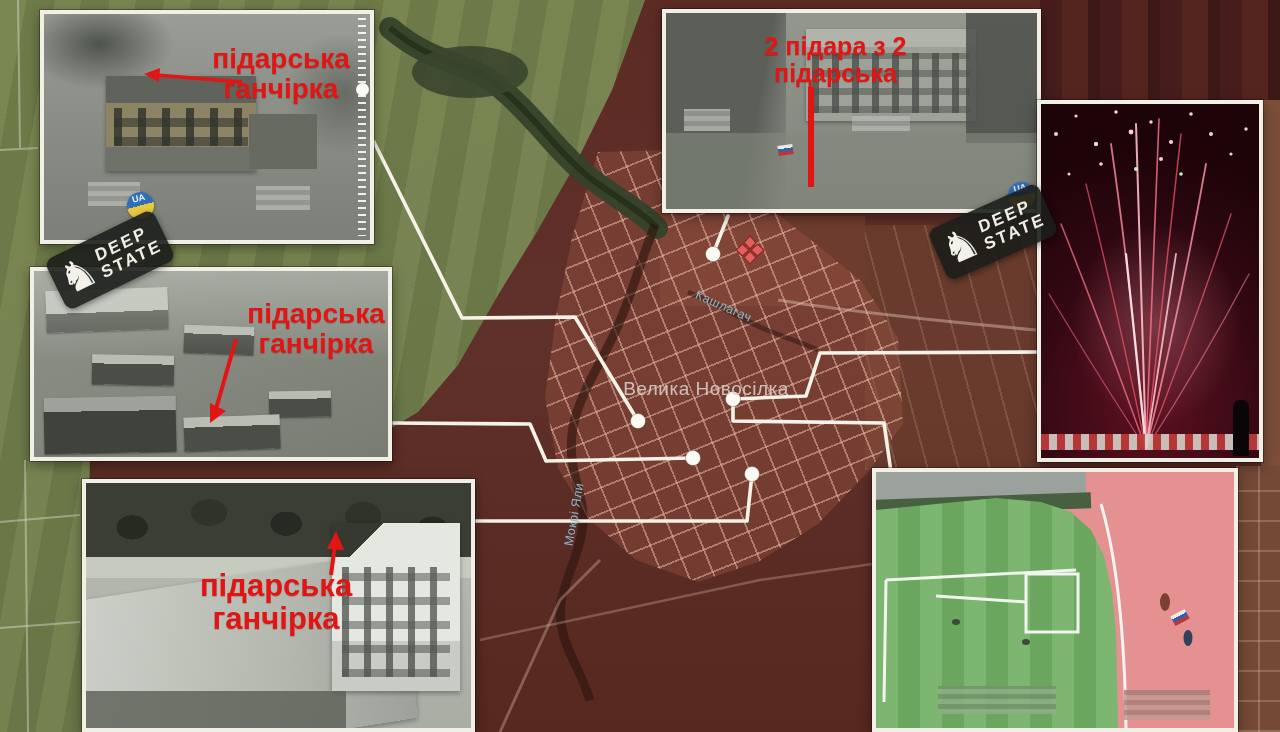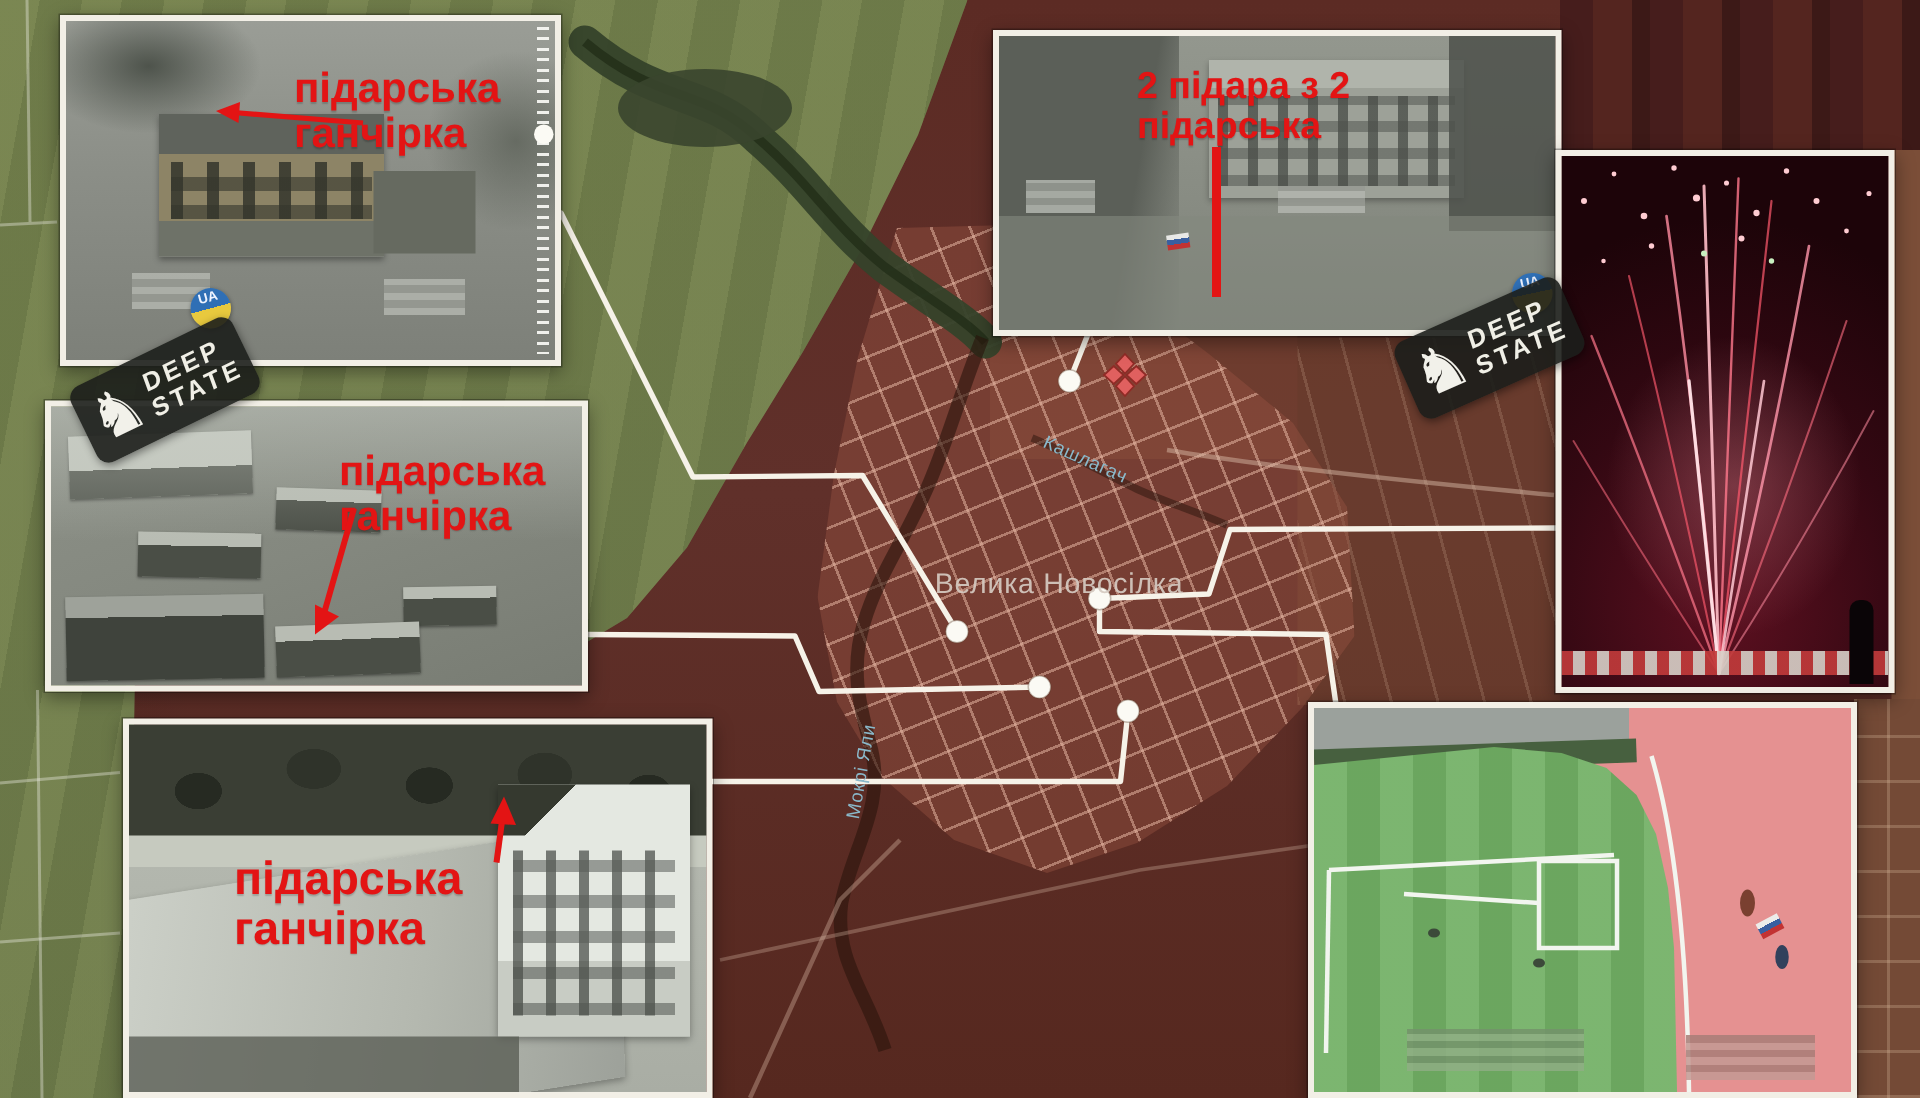--- a/index.html
+++ b/index.html
@@ -28,21 +28,21 @@
     background-image:
       repeating-linear-gradient(68deg, rgba(235,188,168,.5) 0 1.8px, transparent 1.8px 24px),
       repeating-linear-gradient(-22deg, rgba(235,188,168,.5) 0 1.8px, transparent 1.8px 24px);
     clip-path:polygon(598px 152px,672px 150px,748px 192px,806px 236px,862px 282px,898px 338px,903px 424px,868px 472px,818px 524px,758px 562px,698px 582px,636px 560px,588px 518px,558px 468px,545px 398px,556px 316px,572px 238px);}
   .outskirt-e{left:865px;top:225px;width:175px;height:245px;background:rgba(122,80,52,.38);
     background-image:repeating-linear-gradient(75deg, rgba(215,180,155,.2) 0 2px, transparent 2px 30px);}
   .outskirt-n{left:660px;top:216px;width:205px;height:90px;background:rgba(145,92,62,.30);}
   
   .inset{border:4px solid #f2efe6;box-shadow:0 0 0 1px rgba(0,0,0,.3),0 4px 12px rgba(0,0,0,.4);
          overflow:hidden;z-index:10;}
-  .cap{color:#e31414;font-weight:bold;line-height:1.07;
+  .cap{color:#e31414;font-weight:bold;text-align:center;line-height:1.07;
        text-shadow:0 1px 1px rgba(0,0,0,.18);z-index:6;}
   .blur-patch{background-image:
       repeating-linear-gradient(0deg,#b3b6af 0 5px,#989b94 5px 10px),
       repeating-linear-gradient(90deg, rgba(255,255,255,.35) 0 5px, rgba(0,0,0,.18) 5px 10px);
       opacity:.85;z-index:4;}
   .ruin{background:linear-gradient(180deg,#b8bcb3 0 30%,#4a4e46 30% 100%);box-shadow:0 1px 2px rgba(0,0,0,.4);}
   
   .badge{width:120px;height:56px;background:rgba(28,30,27,.9);border-radius:9px;
          display:flex;align-items:center;gap:4px;padding:2px 6px;z-index:30;
          box-shadow:0 2px 6px rgba(0,0,0,.45);}
@@ -195,21 +195,21 @@
     <div class="abs cap" style="left:70px;top:86px;width:240px;font-size:31px;">
       <span style="display:block">підарська</span>
       <span style="display:block">ганчірка</span>
     </div>
     <svg class="abs" style="left:0;top:0;z-index:7" width="385" height="245" viewBox="0 0 385 245">
       <line x1="245" y1="92" x2="249" y2="62" stroke="#e31414" stroke-width="4"></line>
       <polygon points="250,48 241,66 258,67" fill="#e31414"></polygon>
     </svg>
   </div>
 
-  <div class="abs inset" style="left:662px;top:20px;width:379px;height:204px;
+  <div class="abs inset" style="left:662px;top:9px;width:379px;height:204px;
        background:linear-gradient(180deg,#93978e 0%,#888c83 55%,#7c8077 100%);padding-left:16px;">
     <div class="abs" style="left:0;top:0;width:120px;height:196px;
          background:linear-gradient(100deg,#5b5f58 0 70%, rgba(91,95,88,0));"></div>
     <div class="abs" style="left:140px;top:16px;width:170px;height:92px;
          background:linear-gradient(180deg,#b0b4ab 0 20%,#9da198 20% 100%);box-shadow:0 2px 4px rgba(0,0,0,.3);">
       <div class="abs" style="left:6px;top:24px;width:158px;height:60px;opacity:.7;
            background-image:repeating-linear-gradient(90deg, rgba(42,46,42,.8) 0 7px, transparent 7px 20px),
                             repeating-linear-gradient(0deg, rgba(42,46,42,.5) 0 7px, transparent 7px 18px);"></div>
     </div>
     <div class="abs" style="left:300px;top:0;width:71px;height:130px;background:#4c504a;opacity:.85;"></div>

